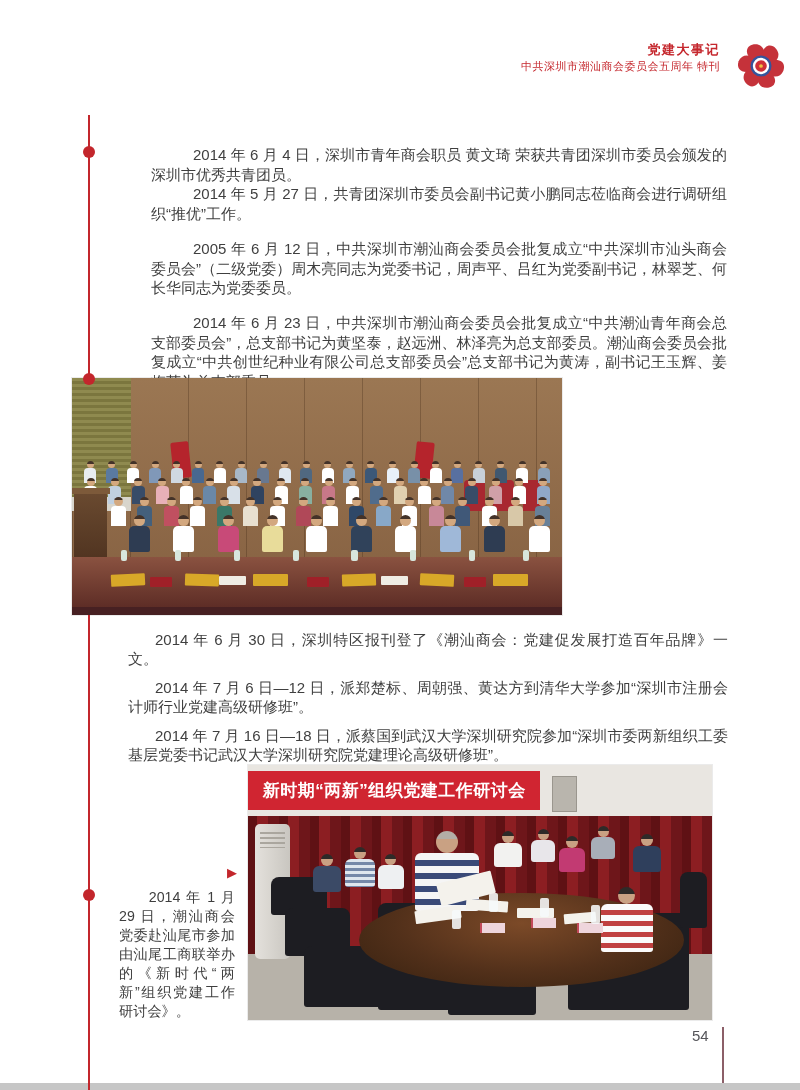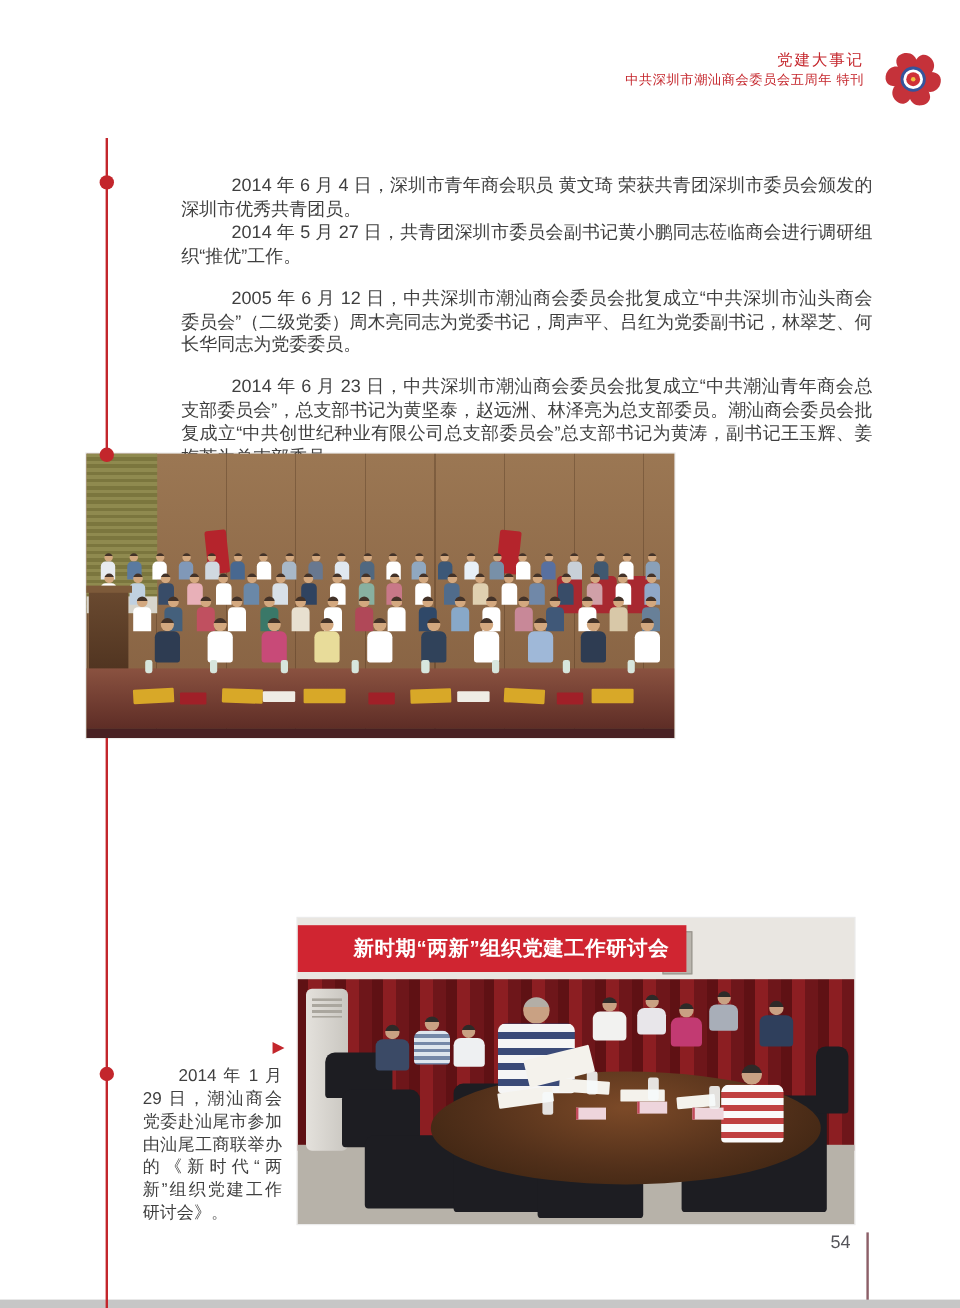--- a/index.html
+++ b/index.html
@@ -1,20 +1,20 @@
 <!DOCTYPE html>
 <html><head>
 <meta charset="utf-8">
 <style>
   html,body{margin:0;padding:0;background:#ffffff;}
   .page{position:relative;width:800px;height:1090px;background:#ffffff;overflow:hidden;
         font-family:"Liberation Sans","DejaVu Sans",sans-serif;color:#3f3f3f;}
 
   
-  .header-title{position:absolute;top:41px;right:80px;font-size:13px;font-weight:normal;
+  .header-title{position:absolute;top:41px;right:80px;font-size:13px;font-weight:bold;
     color:#c5272d;letter-spacing:1.5px;}
   .header-subtitle{position:absolute;top:59px;right:80px;font-size:11px;color:#c5272d;letter-spacing:.5px;}
   .logo{position:absolute;top:38px;left:733px;width:56px;height:56px;}
 
   
   .rule-left-a{position:absolute;left:88px;top:115px;width:2px;height:266px;background:#c3262c;z-index:30;}
   .rule-left-b{position:absolute;left:88px;top:615px;width:2px;height:475px;background:#c3262c;z-index:30;}
   .rule-dot{position:absolute;left:83px;width:12px;height:12px;border-radius:50%;background:#c3262c;z-index:31;}
   .dot1{top:146px;} .dot2{top:373px;} .dot3{top:889px;}
   .rule-right{position:absolute;left:722px;top:1027px;width:2px;height:63px;background:#8c5f68;}
@@ -81,21 +81,21 @@
   .bottle{position:absolute;width:1.3%;height:22%;top:-14%;background:#d7e6dd;border-radius:2px;z-index:9;}
 
   
   .photo2{position:absolute;left:248px;top:765px;width:464px;height:255px;overflow:hidden;
     background:#e9e6e1;box-shadow:0 0 0 1px rgba(0,0,0,.08);}
   .p2-curtain{position:absolute;left:0;top:20%;width:100%;height:56%;
     background:repeating-linear-gradient(90deg,#5f1114 0 9px,#8c1e22 9px 20px,#6e161a 20px 31px);}
   .p2-floor{position:absolute;left:0;bottom:0;width:100%;height:26%;background:#b7b2a9;}
   .p2-banner{position:absolute;left:0;top:2.5%;width:63%;height:15%;background:#d02531;z-index:5;
     display:flex;align-items:center;justify-content:center;color:#ffffff;font-weight:bold;
-    font-size:17px;letter-spacing:.5px;white-space:nowrap;padding-left:32px;}
+    font-size:17px;letter-spacing:.5px;white-space:nowrap;}
   .p2-speaker{position:absolute;left:65.5%;top:4.5%;width:5%;height:13%;background:#b9b5ad;
     border:1px solid #9a968e;z-index:4;}
   .p2-ac{position:absolute;left:1.5%;top:23%;width:7.5%;height:53%;border-radius:5px;z-index:4;
     background:linear-gradient(90deg,#e4e1dc,#c9c6c0);}
   .p2-ac::before{content:"";position:absolute;top:6%;left:15%;right:15%;height:12%;
     background:repeating-linear-gradient(180deg,#aaa69e 0 2px,transparent 2px 5px);}
   .p2-table{position:absolute;left:24%;top:50%;width:70%;height:37%;border-radius:50%;z-index:6;
     background:radial-gradient(ellipse at 50% 32%,#7c4a28 0%,#52301a 55%,#35200f 100%);}
   .p2-chair{position:absolute;background:#1d1d22;border-radius:8px 8px 3px 3px;z-index:5;}
   .p2-person{position:absolute;display:flex;flex-direction:column;align-items:center;z-index:7;}
@@ -461,20 +461,25 @@
       <div class="bottle" style="left:45%;"></div>
       <div class="bottle" style="left:57%;"></div>
       <div class="bottle" style="left:69%;"></div>
       <div class="bottle" style="left:81%;"></div>
       <div class="bottle" style="left:92%;"></div>
     </div>
     <div class="p1-floor"></div>
   </figure>
 
 
+  <section class="paras-bottom">
+    <p>2014 年 6 月 30 日，深圳特区报刊登了《潮汕商会：党建促发展打造百年品牌》一文。</p>
+    <p>2014 年 7 月 6 日—12 日，派郑楚标、周朝强、黄达方到清华大学参加“深圳市注册会计师行业党建高级研修班”。</p>
+    <p>2014 年 7 月 16 日—18 日，派蔡国到武汉大学深圳研究院参加“深圳市委两新组织工委基层党委书记武汉大学深圳研究院党建理论高级研修班”。</p>
+  </section>
 
   <figure class="photo2" style="margin:0;">
     <div class="p2-curtain"></div>
     <div class="p2-floor"></div>
     <div class="p2-banner">新时期“两新”组织党建工作研讨会</div>
     <div class="p2-speaker"></div>
     <div class="p2-ac"></div>
 
     <div class="p2-chair" style="left:5%;top:44%;width:12%;height:15%;"></div>
     <div class="p2-chair" style="left:8%;top:56%;width:14%;height:19%;"></div>

